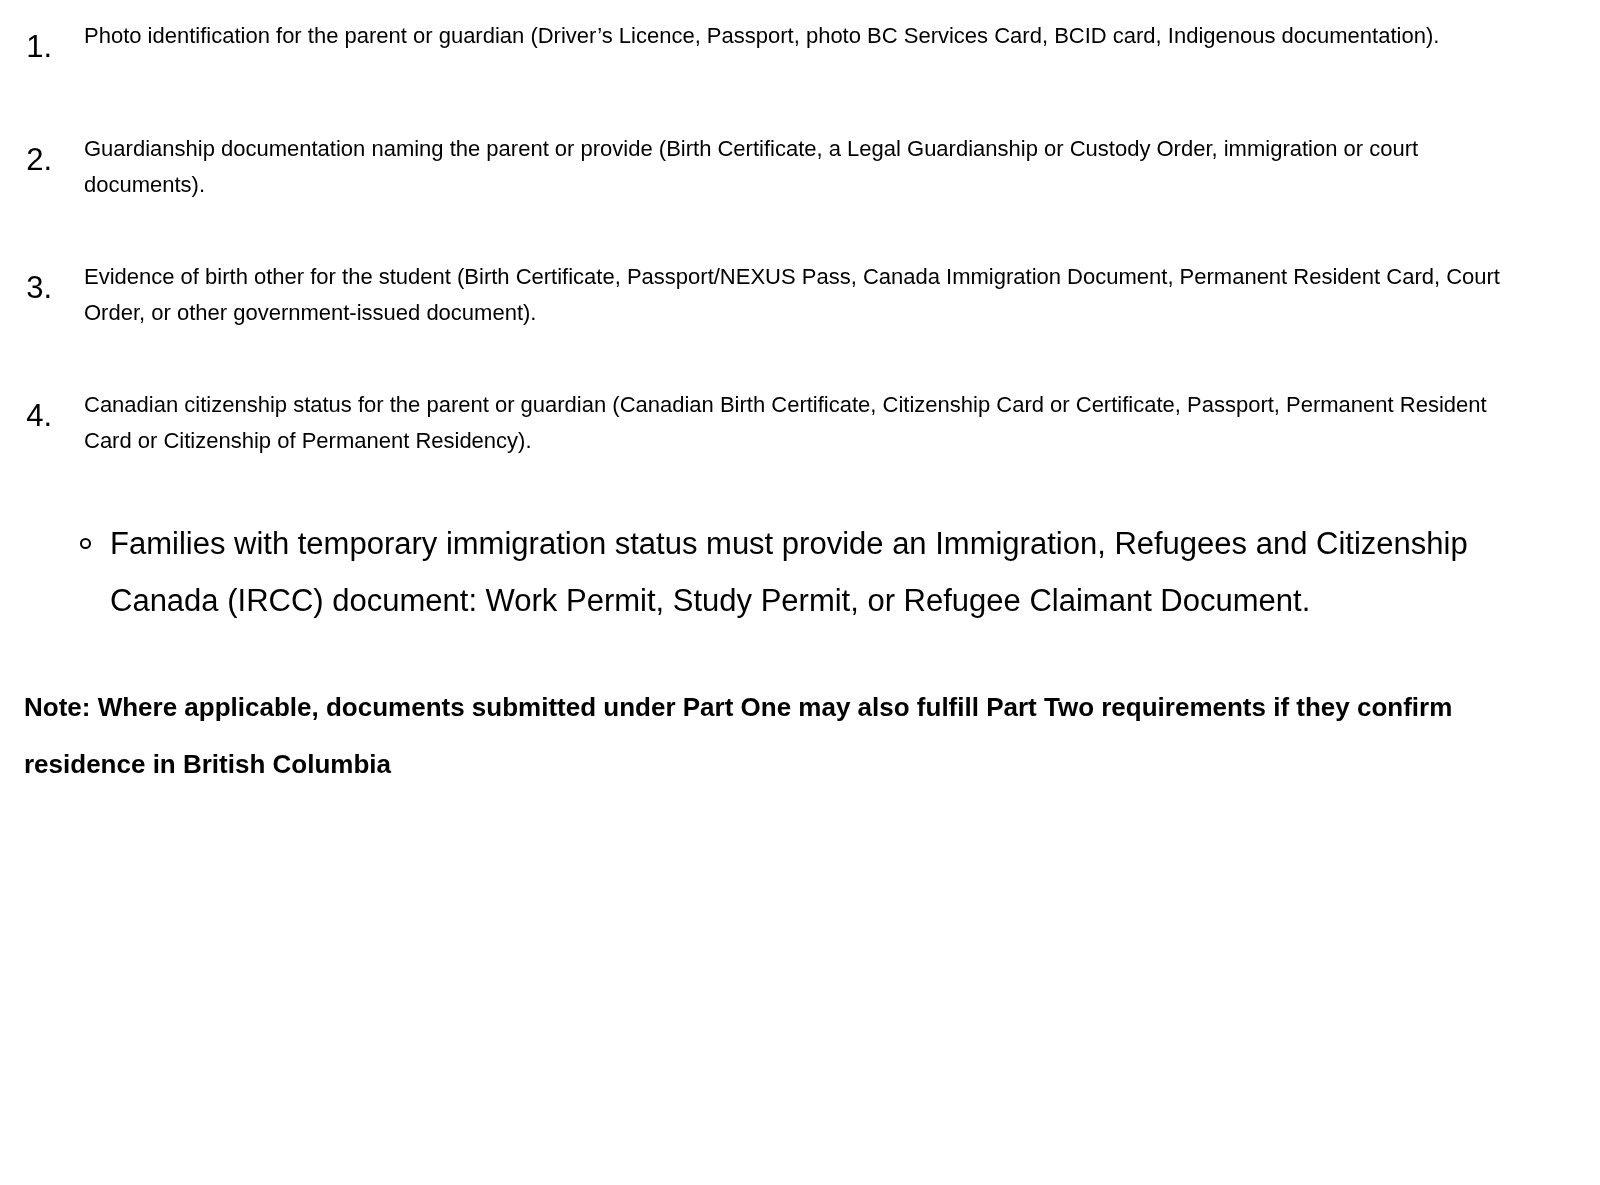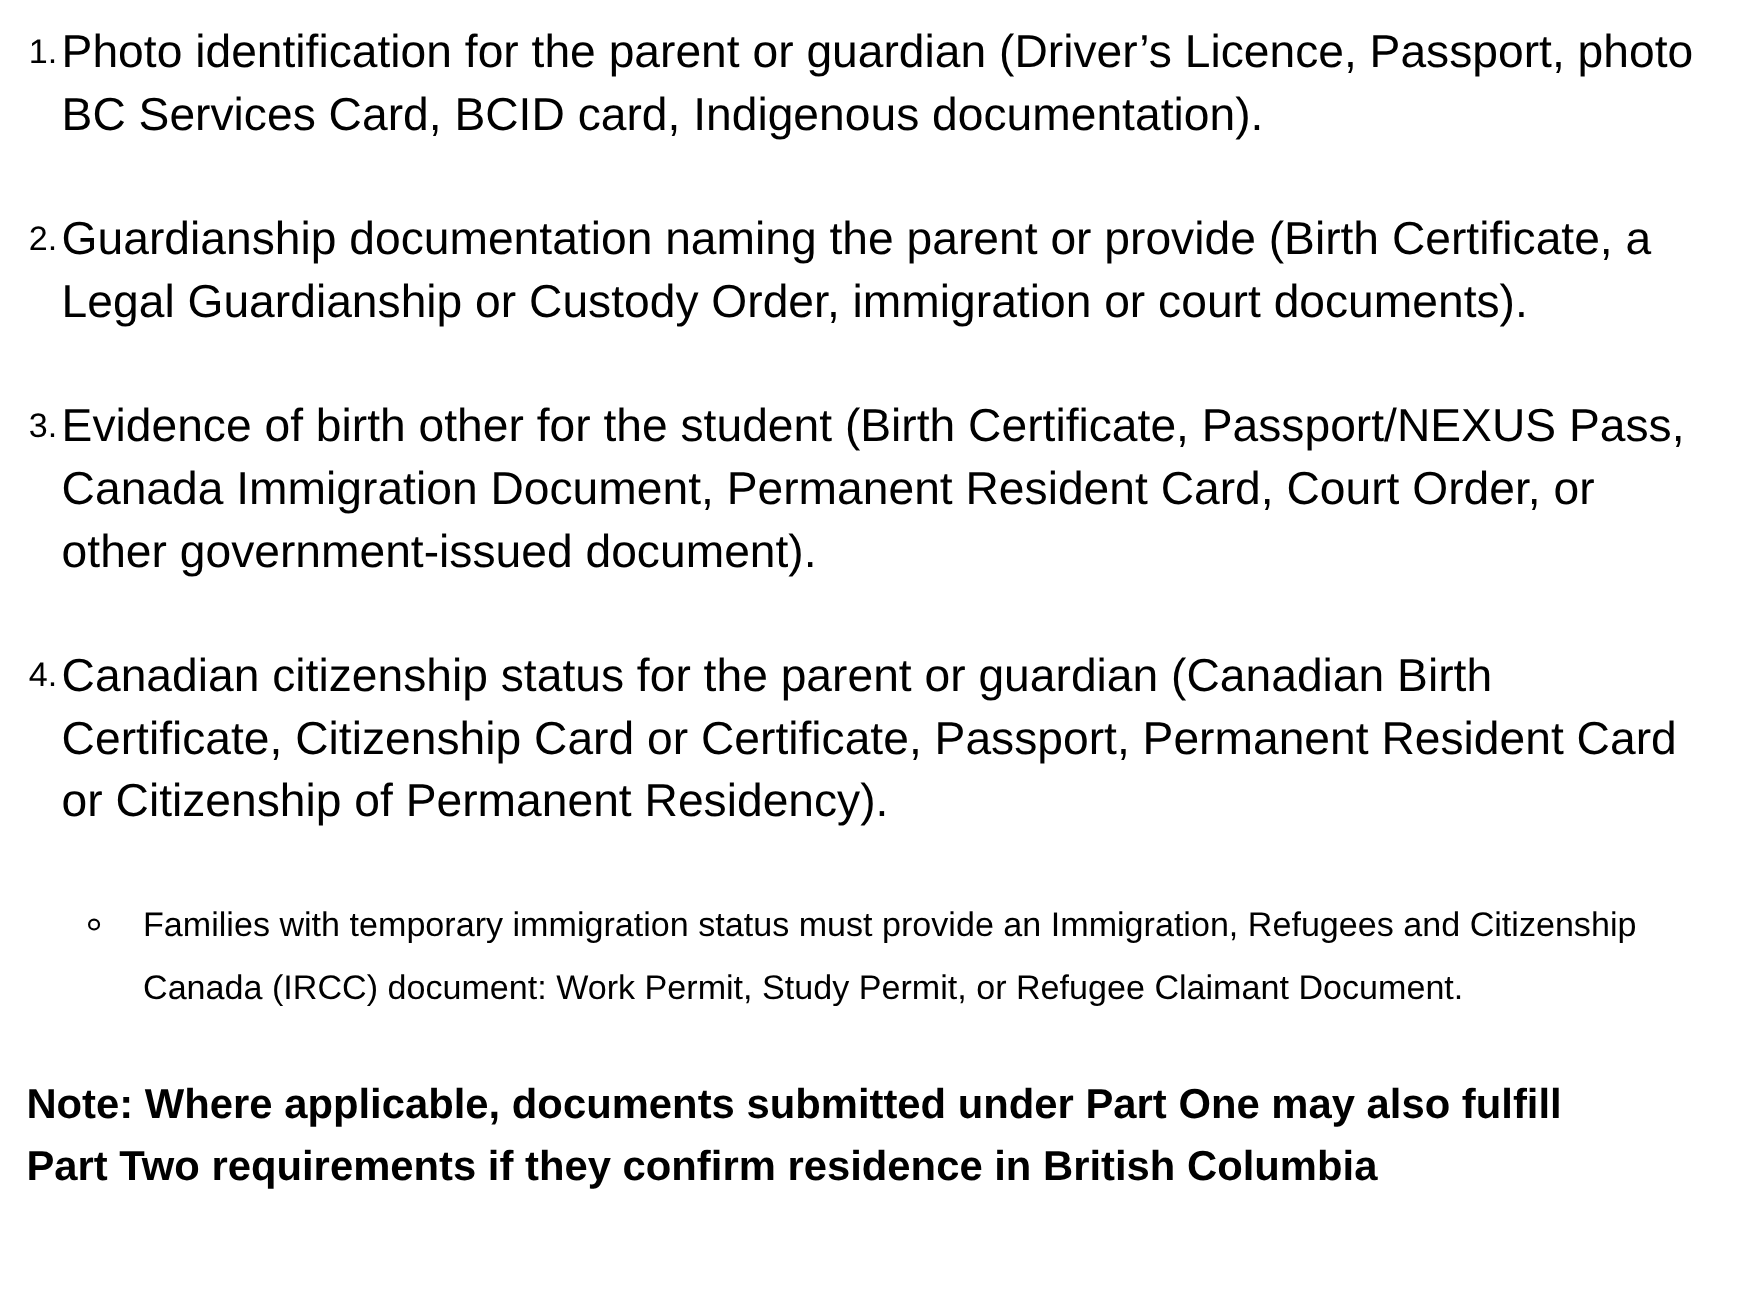--- a/index.html
+++ b/index.html
@@ -34,23 +34,24 @@
     flex: 0 0 auto;
     width: 44px;
     text-align: right;
     font-size: 31px;
     line-height: 57px;
     padding-right: 4px;
     box-sizing: border-box;
   }
   .item-text {
     flex: 1 1 auto;
-    font-size: 42px;
-    line-height: 57px;
+    font-size: 22px;
+    line-height: 36px;
     max-width: 1490px;
+    margin-left: 28px;
   }
   ul.sub-list {
     list-style: none;
     margin: 0 0 50px 0;
     padding: 0;
   }
   ul.sub-list > li.sub-item {
     display: flex;
     align-items: flex-start;
     margin: 0;
@@ -72,24 +73,23 @@
     box-sizing: border-box;
     vertical-align: middle;
     position: relative;
     top: -2px;
   }
   .sub-text {
     flex: 1 1 auto;
     font-size: 31px;
     line-height: 57px;
     max-width: 1400px;
-    margin-left: 20px;
   }
   .note {
-    font-size: 38px;
+    font-size: 26px;
     line-height: 57px;
     font-weight: bold;
     max-width: 1480px;
     margin: 0;
     padding: 0 0 0 12px;
   }
 </style>
 </head>
 <body>
 

